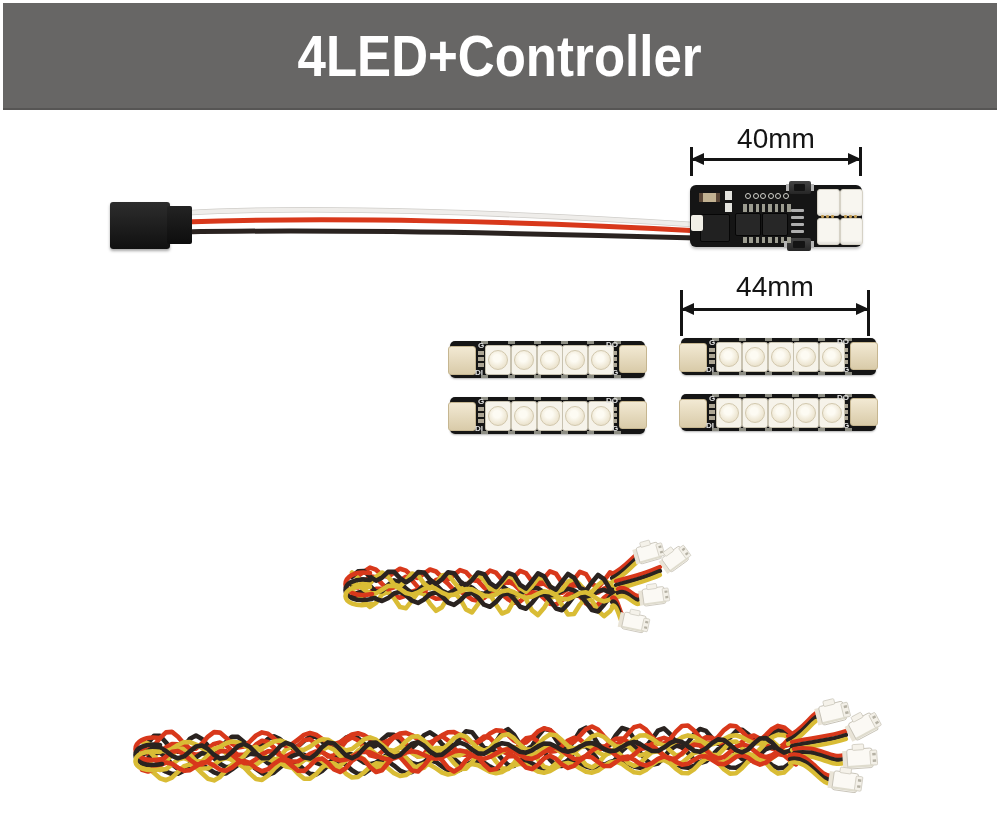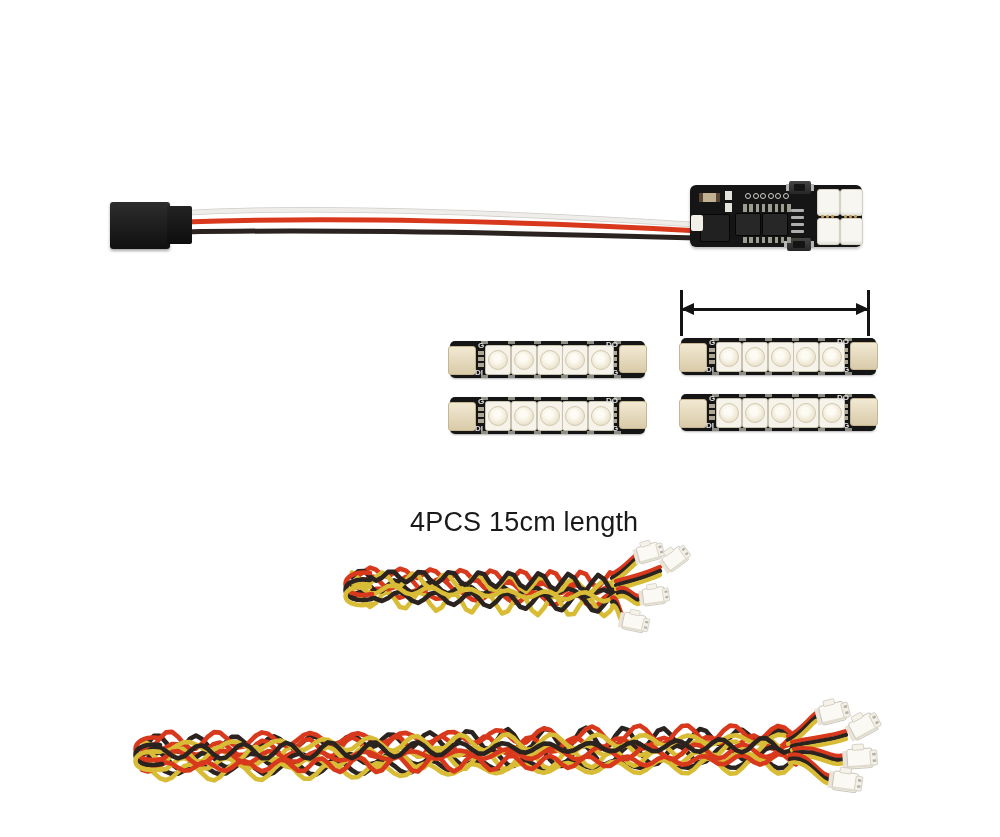--- a/index.html
+++ b/index.html
@@ -25,20 +25,23 @@
   .board{position:absolute;left:690px;top:185px;width:172px;height:62px;background:#151515;
          border-radius:6px;z-index:2;box-shadow:0 2px 3px rgba(0,0,0,.25);}
   .servo{position:absolute;z-index:3;}
   #wires{position:absolute;left:0;top:0;z-index:1;}
 </style>
 </head>
 <body>
 
 <div class="canvas">
 
+  <div class="banner" style="background: rgb(103, 102, 101);">
+    <h1 style="color: rgb(255, 255, 255);">4LED+Controller</h1>
+  </div>
 
   <svg id="wires" width="1000" height="837">
       <g>
         <path d="M184,213 C310,205 520,213 700,225" fill="none" stroke="#cfcdc9" stroke-width="5.6" stroke-linecap="round" stroke-linejoin="round"></path>
         <path d="M184,213 C310,205 520,213 700,225" fill="none" stroke="#efedea" stroke-width="4" stroke-linecap="round" stroke-linejoin="round"></path>
         <path d="M184,222 C330,217 520,221 700,231" fill="none" stroke="#d8381b" stroke-width="5" stroke-linecap="round" stroke-linejoin="round"></path>
         <path d="M184,232 C330,229 520,233 697,238" fill="none" stroke="#2a2320" stroke-width="5" stroke-linecap="round" stroke-linejoin="round"></path>
       </g>
       <g>
         <path d="M352.0,592.8L358.0,596.4L364.0,596.1L370.0,592.5L376.0,588.9L382.0,588.7L388.0,592.0L394.0,596.2L400.0,597.7L406.0,595.5L412.0,591.7L418.0,589.8L424.0,591.6L430.0,595.8L436.0,598.8L442.0,598.2L448.0,594.6L454.0,591.3L460.0,591.4L466.0,595.1L472.0,599.4L478.0,600.7L484.0,597.9L490.0,593.4L496.0,591.5L502.0,594.2L508.0,599.3L514.0,602.7L520.0,601.4L526.0,596.5L532.0,592.4L538.0,593.1L544.0,598.3L550.0,603.7L556.0,604.7L562.0,600.3L568.0,594.5L574.0,592.5L580.0,596.6L586.0,603.4L592.0,607.2L598.0,604.6L604.0,597.9L610.0,593.2L616.0,594.9" fill="none" stroke="#d8381b" stroke-width="4.6" stroke-linecap="round" stroke-linejoin="round"></path>
@@ -162,22 +165,29 @@
           <rect x="4" y="0" width="22" height="17" rx="2" fill="#fbf9f4" stroke="#c6c2b6" stroke-width="0.8"></rect>
           <rect x="9" y="-4" width="10" height="5" rx="1" fill="#f5f2ea" stroke="#c6c2b6" stroke-width="0.6"></rect>
           <rect x="24" y="2" width="6" height="13" rx="1" fill="#f3f0e8" stroke="#c6c2b6" stroke-width="0.6"></rect>
           <rect x="26" y="4.5" width="3" height="2.2" fill="#b5b1a4"></rect>
           <rect x="26" y="10" width="3" height="2.2" fill="#b5b1a4"></rect>
           <rect x="4" y="14.2" width="22" height="2" fill="#dcd8ca" opacity="0.9"></rect>
         </g>
       </g>
     </svg>
 
+  <div class="dim" style="left:690px;top:128px;width:172px;height:62px">
+    <div class="dim-label">40mm</div>
+    <div class="dim-bar" style="left:0;top:19px;height:29px"></div>
+    <div class="dim-bar" style="right:0;top:19px;height:29px"></div>
+    <div class="dim-line" style="top:30px"></div>
+  </div>
 
   <div class="dim" style="left:680px;top:276px;width:190px;height:64px">
+    <div class="dim-label">44mm</div>
     <div class="dim-bar" style="left:0;top:14px;height:46px"></div>
     <div class="dim-bar" style="right:0;top:14px;height:46px"></div>
     <div class="dim-line" style="top:32px"></div>
   </div>
 
   <div class="servo" style="left:110px;top:202px;width:60px;height:47px;background:linear-gradient(180deg,#2d2d2d,#101010);border-radius:3px;box-shadow:0 2px 3px rgba(0,0,0,.35)"></div>
   <div class="servo" style="left:167px;top:206px;width:25px;height:38px;background:linear-gradient(180deg,#232323,#0d0d0d);border-radius:2px"></div>
 
   <div class="board" style="background: rgb(21, 21, 21);">
       <div style="position: absolute; left: 127px; top: 4px; width: 21px; height: 25px; background: rgb(248, 246, 240); border: 1px solid rgb(214, 210, 198); border-radius: 3px; box-shadow: rgba(0, 0, 0, 0.08) 0px -2px 2px inset;"></div>
@@ -231,21 +241,20 @@
       <div style="position: absolute; left: 10px; top: 29px; width: 28px; height: 26px; background: rgb(33, 33, 33); border: 1px solid rgb(6, 6, 6); border-radius: 2px;"></div>
       <div style="position: absolute; left: 45px; top: 28px; width: 24px; height: 21px; background: rgb(39, 39, 39); border: 1px solid rgb(6, 6, 6); border-radius: 2px;"></div>
       <div style="position: absolute; left: 72px; top: 28px; width: 24px; height: 21px; background: rgb(39, 39, 39); border: 1px solid rgb(6, 6, 6); border-radius: 2px;"></div>
       <div style="position: absolute; left: 101px; top: 24px; width: 13px; height: 3px; background: rgba(240, 240, 240, 0.7); border-radius: 1px;"></div>
       <div style="position: absolute; left: 101px; top: 31px; width: 13px; height: 3px; background: rgba(240, 240, 240, 0.7); border-radius: 1px;"></div>
       <div style="position: absolute; left: 101px; top: 38px; width: 13px; height: 3px; background: rgba(240, 240, 240, 0.7); border-radius: 1px;"></div>
       <div style="position: absolute; left: 101px; top: 45px; width: 13px; height: 3px; background: rgba(240, 240, 240, 0.7); border-radius: 1px;"></div>
       <div style="position: absolute; left: 1px; top: 30px; width: 12px; height: 16px; background: rgb(241, 239, 231); border-radius: 2px;"></div>
     </div>
 
-  <div class="section-label" style="left:410px;top:507px">4PCS 15cm length</div>
 
 <div style="position: absolute; left: 450px; top: 341px; width: 195px; height: 37px; background: rgb(21, 21, 21); border-radius: 5px; z-index: 2; box-shadow: rgba(0, 0, 0, 0.3) 0px 1px 2px;">
       <div style="position: absolute; left: -2px; top: 5px; width: 26px; height: 27px; background: linear-gradient(rgb(242, 233, 211), rgb(217, 203, 169)); border: 1px solid rgb(198, 182, 144); border-radius: 3px;"></div>
       <div style="position: absolute; left: 169px; top: 4px; width: 26px; height: 26px; background: linear-gradient(rgb(242, 233, 211), rgb(217, 203, 169)); border: 1px solid rgb(198, 182, 144); border-radius: 3px;"></div>
       <div style="position: absolute; left: 28px; top: 10px; width: 6px; height: 3.5px; background: rgb(173, 166, 149);"></div>
       <div style="position: absolute; left: 161px; top: 10px; width: 6px; height: 3.5px; background: rgb(173, 166, 149);"></div>
       <div style="position: absolute; left: 28px; top: 16px; width: 6px; height: 3.5px; background: rgb(173, 166, 149);"></div>
       <div style="position: absolute; left: 161px; top: 16px; width: 6px; height: 3.5px; background: rgb(173, 166, 149);"></div>
       <div style="position: absolute; left: 28px; top: 22px; width: 6px; height: 3.5px; background: rgb(173, 166, 149);"></div>
       <div style="position: absolute; left: 161px; top: 22px; width: 6px; height: 3.5px; background: rgb(173, 166, 149);"></div>

